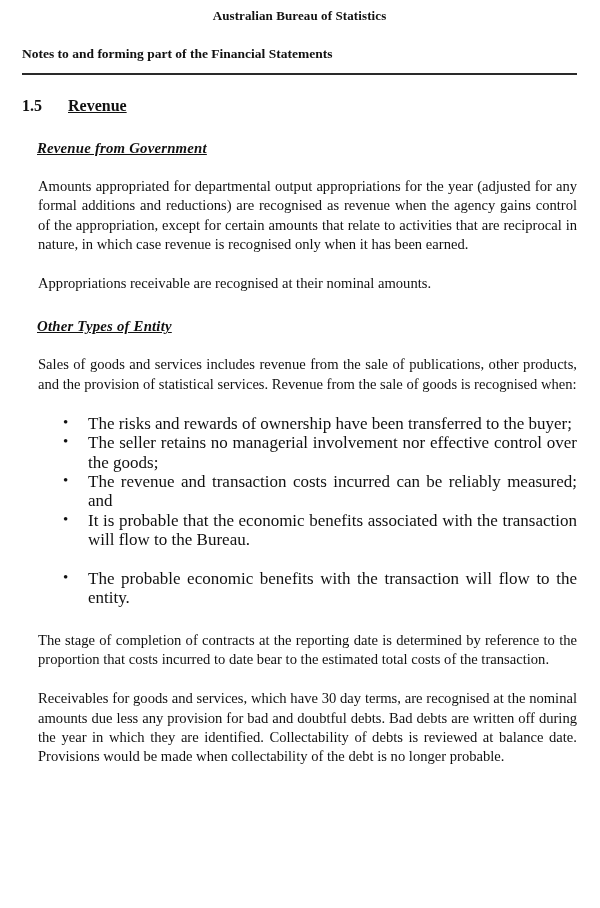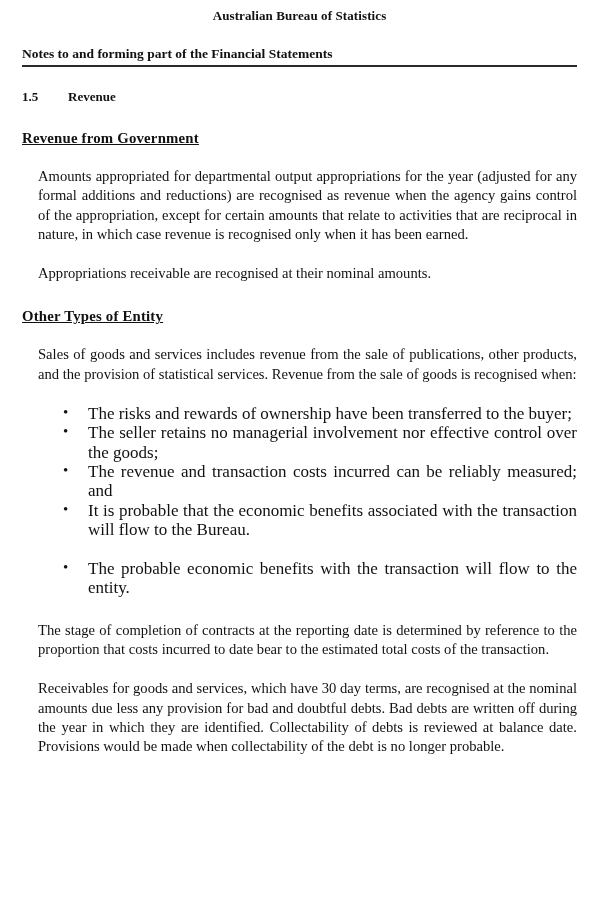--- a/index.html
+++ b/index.html
@@ -24,36 +24,38 @@
     text-align: center;
     font-weight: bold;
     font-size: 13px;
     margin-top: 2px;
     letter-spacing: 0.1px;
   }
   .doc-subtitle {
     font-weight: bold;
     font-size: 13.5px;
     margin-top: 22px;
-    padding-bottom: 3px;
+    padding-bottom: 11px;
     border-bottom: 2px solid #2a2a2a;
   }
   .section-heading {
     margin: 22px 0 0 0;
-    font-size: 13px;
+    font-size: 16px;
     font-weight: bold;
+    text-decoration: underline;
   }
   .sec-num {
     display: inline-block;
     width: 46px;
   }
   h3.sub-heading {
-    margin: 25px 0 0 0;
+    margin: 25px 0 0 15px;
     font-size: 14.8px;
     font-weight: bold;
+    font-style: italic;
     text-decoration: underline;
     letter-spacing: 0.2px;
   }
   p.body-para {
     margin: 20px 0 0 16px;
     font-size: 14.6px;
     line-height: 19.3px;
     text-align: justify;
   }
   ul.bullet-list {

